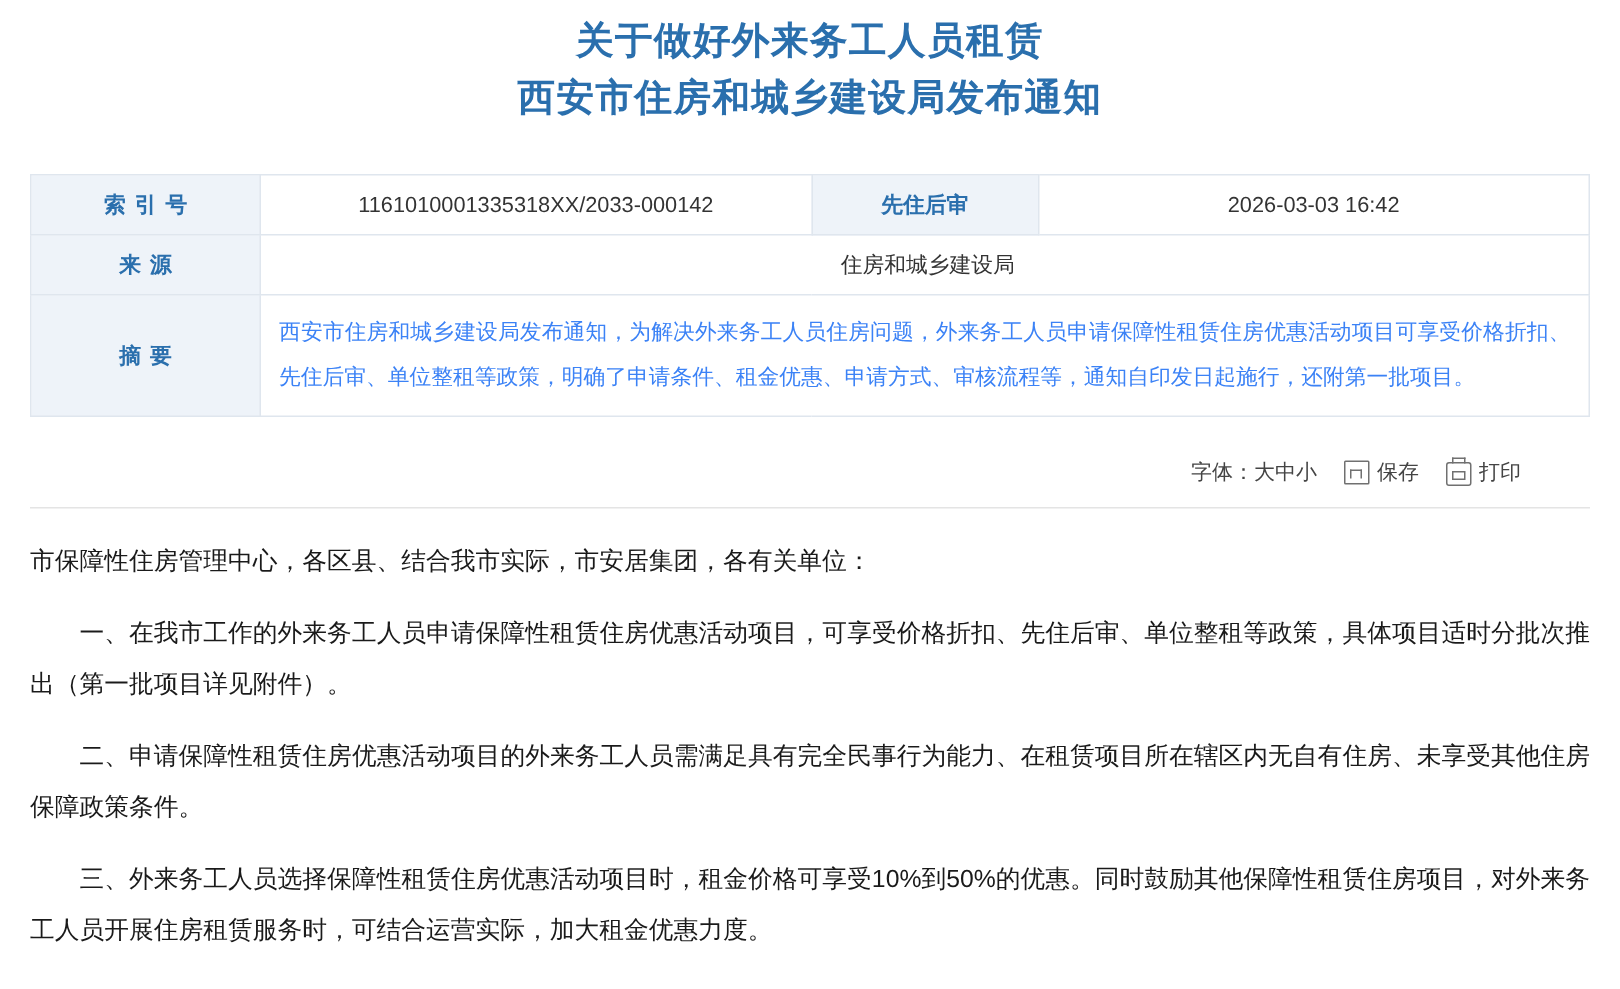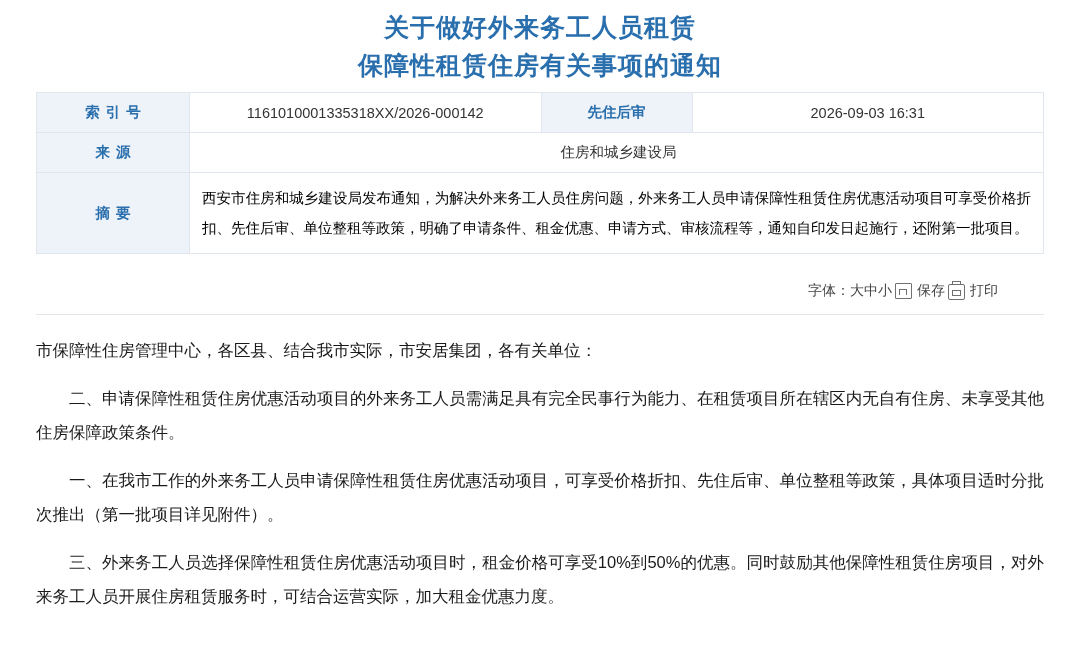--- a/index.html
+++ b/index.html
@@ -12,38 +12,38 @@
     height: 659px;
     font-family: "Liberation Sans", sans-serif;
     color: #222;
     overflow: hidden;
   }
   .page {
     position: relative;
     width: 1080px;
     height: 659px;
     box-sizing: border-box;
-    padding: 0 36px;
+    padding: 0 20px;
   }
   .doc-title {
     text-align: center;
     color: #2a6fad;
     font-size: 25px;
     font-weight: bold;
     line-height: 38px;
     letter-spacing: 1px;
     padding-top: 8px;
   }
   .doc-title .line {
     display: block;
   }
 
   
   .meta-table {
-    margin-top: 8px;
+    margin-top: 32px;
     border-collapse: collapse;
     width: 100%;
     table-layout: fixed;
     font-size: 14.5px;
   }
   .meta-table td {
     border: 1px solid #dfe6ee;
     padding: 10px 12px;
     vertical-align: middle;
   }
@@ -60,30 +60,30 @@
     text-align: center;
     color: #333;
   }
   .meta-value.left {
     text-align: center;
     padding-left: 16px;
   }
   .meta-abstract {
     text-align: justify;
     line-height: 30px;
-    color: #000000;
+    color: #3b82f6;
     padding: 12px 14px 14px 16px;
   }
 
   
   .toolbar {
     display: flex;
     justify-content: flex-end;
     align-items: center;
-    gap: 3px;
+    gap: 18px;
     margin-top: 28px;
     padding-right: 46px;
     font-size: 14px;
     color: #444;
   }
   .toolbar .group {
     display: flex;
     align-items: center;
     gap: 5px;
     cursor: pointer;
@@ -158,30 +158,30 @@
     text-indent: 2em;
   }
 </style>
 </head>
 <body>
 
 <div class="page">
 
   <div class="doc-title">
     <span class="line">关于做好外来务工人员租赁</span>
-    <span class="line">保障性租赁住房有关事项的通知</span>
+    <span class="line">西安市住房和城乡建设局发布通知</span>
   </div>
 
   <table class="meta-table">
     <tbody>
       <tr>
         <td class="meta-label">索引号</td>
-        <td class="meta-value">1161010001335318XX/2026-000142</td>
+        <td class="meta-value">1161010001335318XX/2033-000142</td>
         <td class="meta-label" style="letter-spacing:0;text-indent:0;width:126px;">先住后审</td>
-        <td class="meta-value">2026-09-03 16:31</td>
+        <td class="meta-value">2026-03-03 16:42</td>
       </tr>
       <tr>
         <td class="meta-label">来源</td>
         <td class="meta-value left" colspan="3">住房和城乡建设局</td>
       </tr>
       <tr>
         <td class="meta-label">摘要</td>
         <td class="meta-abstract" colspan="3">西安市住房和城乡建设局发布通知，为解决外来务工人员住房问题，外来务工人员申请保障性租赁住房优惠活动项目可享受价格折扣、先住后审、单位整租等政策，明确了申请条件、租金优惠、申请方式、审核流程等，通知自印发日起施行，还附第一批项目。</td>
       </tr>
     </tbody>
@@ -198,18 +198,18 @@
     <div class="group">
       <span class="icon-box icon-print"></span>
       <span>打印</span>
     </div>
   </div>
 
   <hr class="divider">
 
   <div class="body-text">
     <p>市保障性住房管理中心，各区县、结合我市实际，市安居集团，各有关单位：</p>
+    <p class="indent">一、在我市工作的外来务工人员申请保障性租赁住房优惠活动项目，可享受价格折扣、先住后审、单位整租等政策，具体项目适时分批次推出（第一批项目详见附件）。</p>
     <p class="indent">二、申请保障性租赁住房优惠活动项目的外来务工人员需满足具有完全民事行为能力、在租赁项目所在辖区内无自有住房、未享受其他住房保障政策条件。</p>
-    <p class="indent">一、在我市工作的外来务工人员申请保障性租赁住房优惠活动项目，可享受价格折扣、先住后审、单位整租等政策，具体项目适时分批次推出（第一批项目详见附件）。</p>
     <p class="indent">三、外来务工人员选择保障性租赁住房优惠活动项目时，租金价格可享受10%到50%的优惠。同时鼓励其他保障性租赁住房项目，对外来务工人员开展住房租赁服务时，可结合运营实际，加大租金优惠力度。</p>
   </div>
 
 </div>
 
 </body></html>

